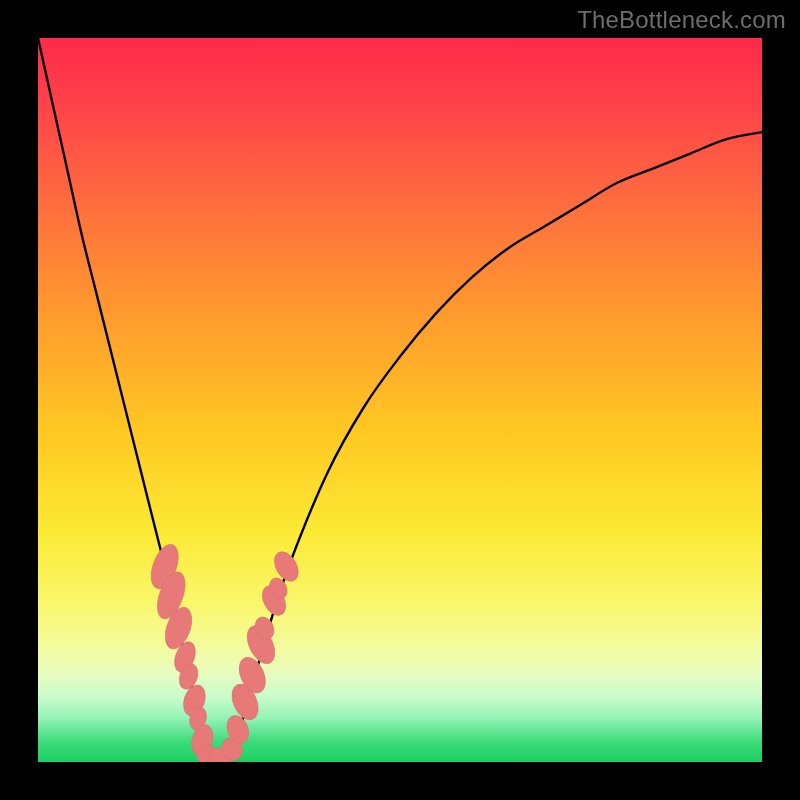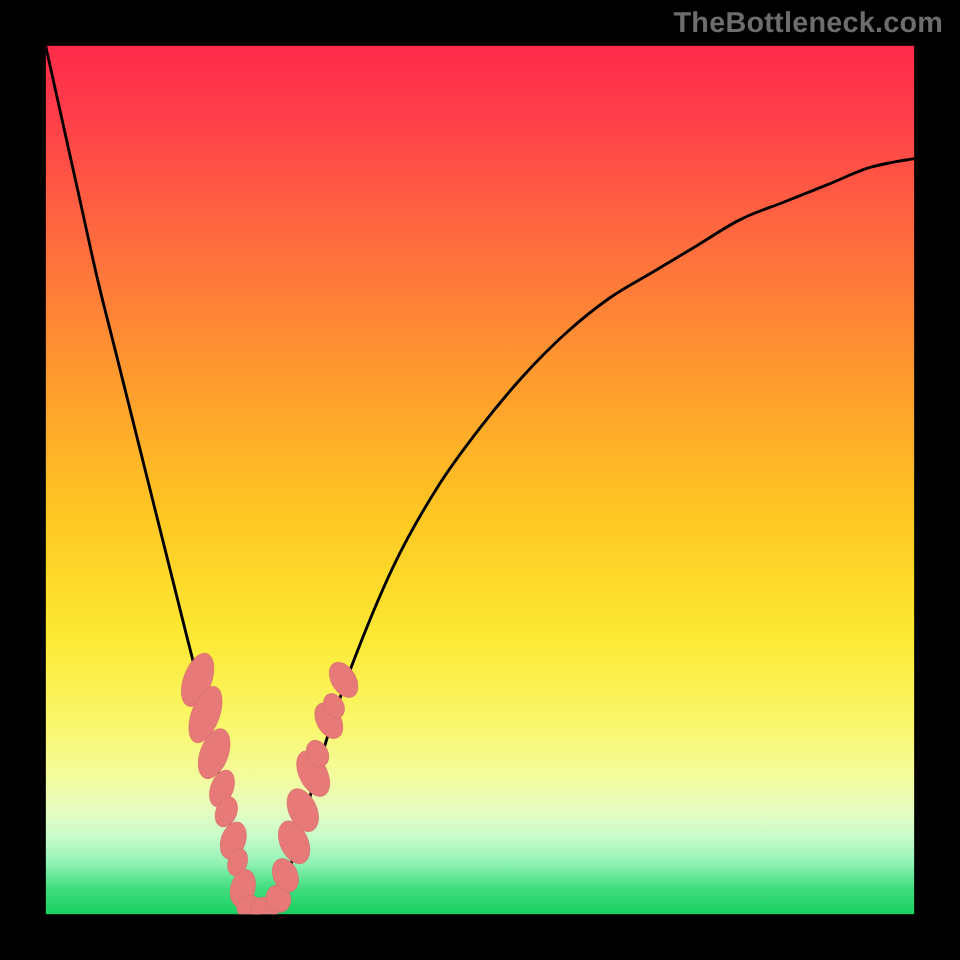--- a/index.html
+++ b/index.html
@@ -45,21 +45,21 @@
       #41dd7e 97%,
       #17cf5f 100%
     );
   }
   .watermark {
     position: absolute;
     top: 6px;
     right: 14px;
     color: #6d6d6d;
     font-size: 24px;
-    font-weight: 700;
+    font-weight: 400;
     letter-spacing: 0.2px;
     user-select: none;
   }
   svg.curve {
     position: absolute;
     inset: 0;
   }
 </style>
 </head>
 <body>

